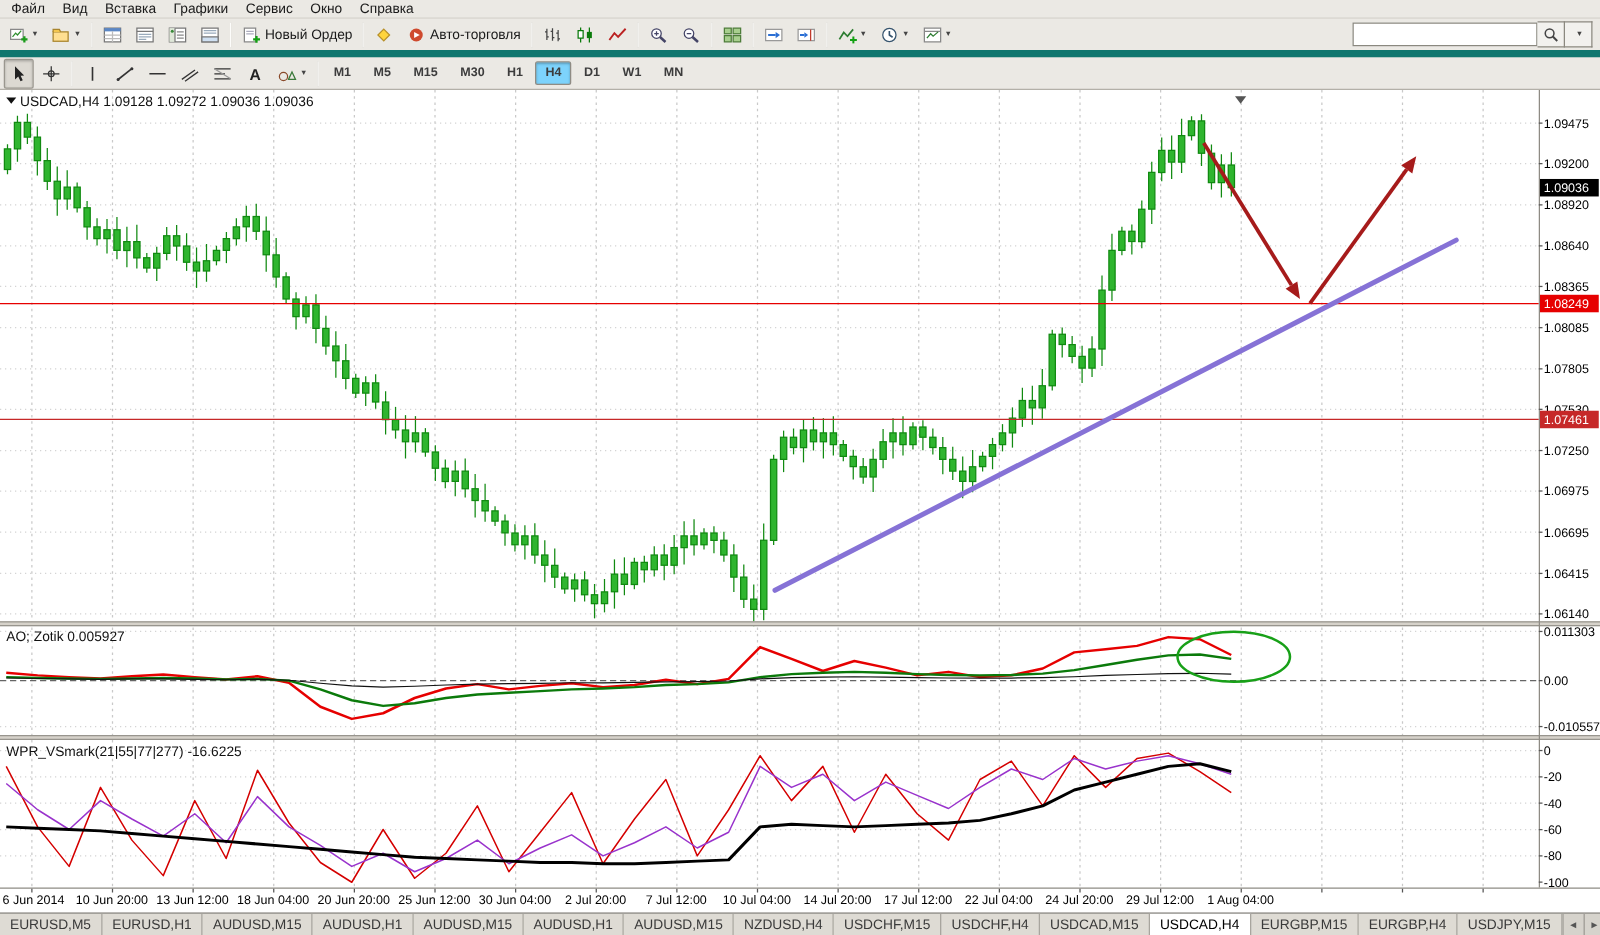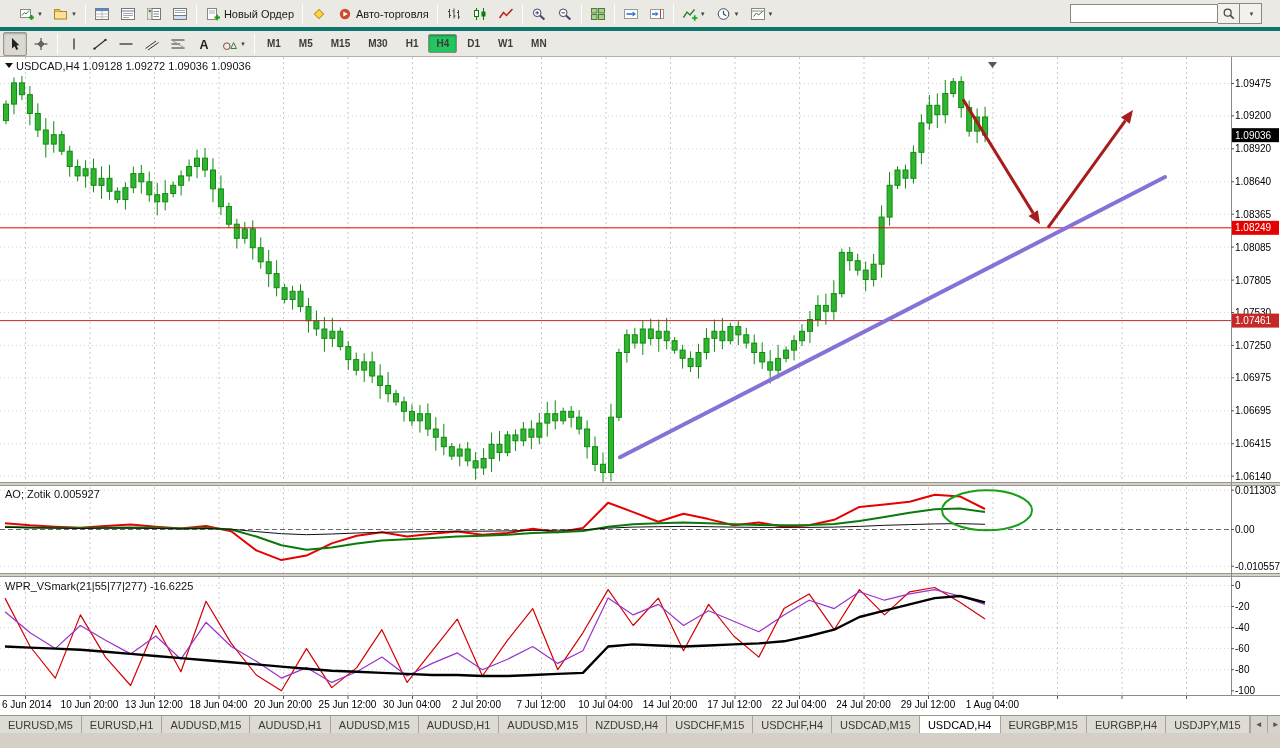--- a/index.html
+++ b/index.html
@@ -1,47 +1,56 @@
 <!DOCTYPE html>
 <html><head>
 <meta charset="utf-8">
 <style>
   *{box-sizing:border-box;margin:0;padding:0}
   html,body{width:1280px;height:748px;overflow:hidden}
   body{font-family:"Liberation Sans",sans-serif;background:#d4d0c8;font-size:11px}
   .menubar{height:15px;background:#ebe9e4;border-bottom:1px solid #d4d1ca;display:flex;align-items:center;padding-left:2px;color:#1a1a1a}
   .menu-item{padding:0 7px;cursor:default}
   .toolbar{display:flex;align-items:center;background:#ebe9e4}
-  #toolbar1{height:31px;border-bottom:4px solid #0f766e;padding:0 14px}
+  #toolbar1{height:31px;border-bottom:6px solid #0f766e;padding:0 2px}
   #toolbar2{height:26px;border-bottom:1px solid #b3b0a8;padding:0 2px}
   .tbtn{display:inline-flex;align-items:center;height:24px;padding:0 3px;margin:0 1px;border:1px solid transparent;border-radius:2px;cursor:default}
   .tbtn.active{background:#dcd9d2;border-color:#9a978f;box-shadow:inset 0 1px 2px rgba(0,0,0,.25)}
   .icw{display:inline-flex}
   .ic{width:16px;height:14px;display:block}
   .tlabel{margin-left:3px;color:#1a1a1a;white-space:nowrap}
   .dd{font-size:6px;color:#444;margin-left:2px}
   .tsep{width:1px;height:20px;background:#c2bfb8;border-right:1px solid #fdfdfb;margin:0 3px}
   .tf{font-size:10px;font-weight:bold;color:#3c3c3c;padding:3px 7px;margin:0 1px;border:1px solid transparent;border-radius:2px;cursor:default}
-  .tf.active{background:#22c55e;border-color:#8f8c84;box-shadow:inset 0 1px 2px rgba(0,0,0,.3)}
+  .tf.active{background:#7dd3fc;border-color:#8f8c84;box-shadow:inset 0 1px 2px rgba(0,0,0,.3)}
   .spacer{flex:1}
   .searchbox{display:flex;align-items:center;margin-right:4px}
   .searchbox input{width:148px;height:19px;border:1px solid #8a887f;font-size:11px;padding:0 4px;background:#fff}
   .sbtn{width:22px;height:21px;display:flex;align-items:center;justify-content:center;border:1px solid #8a887f;border-left:none;background:#f2f1ee;cursor:default}
   .sbtn .ic{width:14px;height:13px}
   #chart-svg{display:block;background:#fff;font-family:"Liberation Sans",sans-serif}
   .tabbar{height:18px;background:#737373;display:flex;align-items:stretch;border-top:1px solid #98958e;font-size:11px}
   .tab{display:flex;align-items:center;padding:0 8px;border-right:1px solid #a8a59e;color:#3a3a3a;background:#dedbd4;cursor:default;white-space:nowrap}
   .tab.active{background:#fff;color:#000}
   .tab-scroll{margin-left:auto;display:flex}
   .tab-scroll div{width:17px;display:flex;align-items:center;justify-content:center;font-size:8px;color:#555;border-left:1px solid #a8a59e;background:#d6d3cc;cursor:default}
 </style>
 </head>
 <body>
 
 <div class="app">
+  <div class="menubar" id="menubar">
+      <span class="menu-item">Файл</span>
+      <span class="menu-item">Вид</span>
+      <span class="menu-item">Вставка</span>
+      <span class="menu-item">Графики</span>
+      <span class="menu-item">Сервис</span>
+      <span class="menu-item">Окно</span>
+      <span class="menu-item">Справка</span>
+    </div>
   <div class="toolbar" id="toolbar1">
     <div id="toolbar-groups" style="display:flex;align-items:center">
         <div class="tbtn">
           <span class="icw">
             <svg class="ic" viewBox="0 0 16 14">
               <rect x="1.5" y="2.5" width="10" height="8" fill="#fff" stroke="#888"></rect>
               <polyline points="3,8.5 5.5,5.5 7,7 10,3.5" fill="none" stroke="#2f8f2f"></polyline>
               <path d="M10 10.5h5M12.5 8v5" stroke="#1a9b1a" stroke-width="1.8"></path>
             </svg>
           </span>

